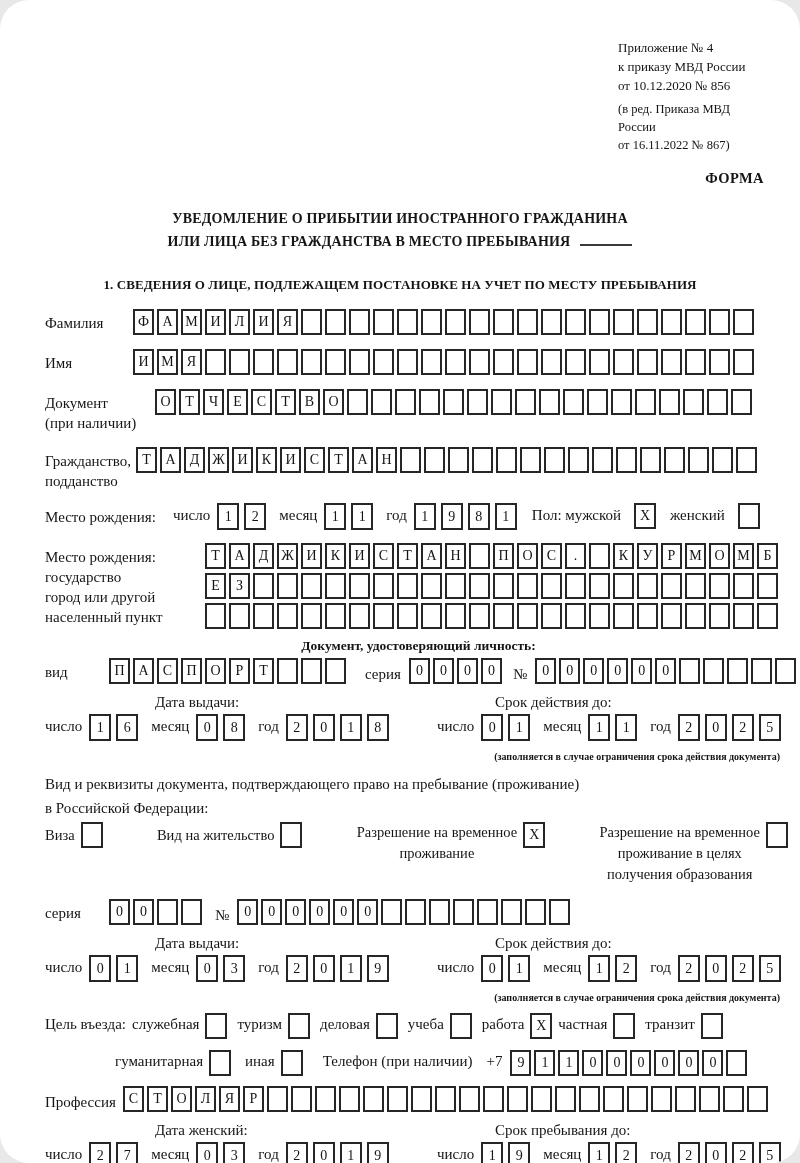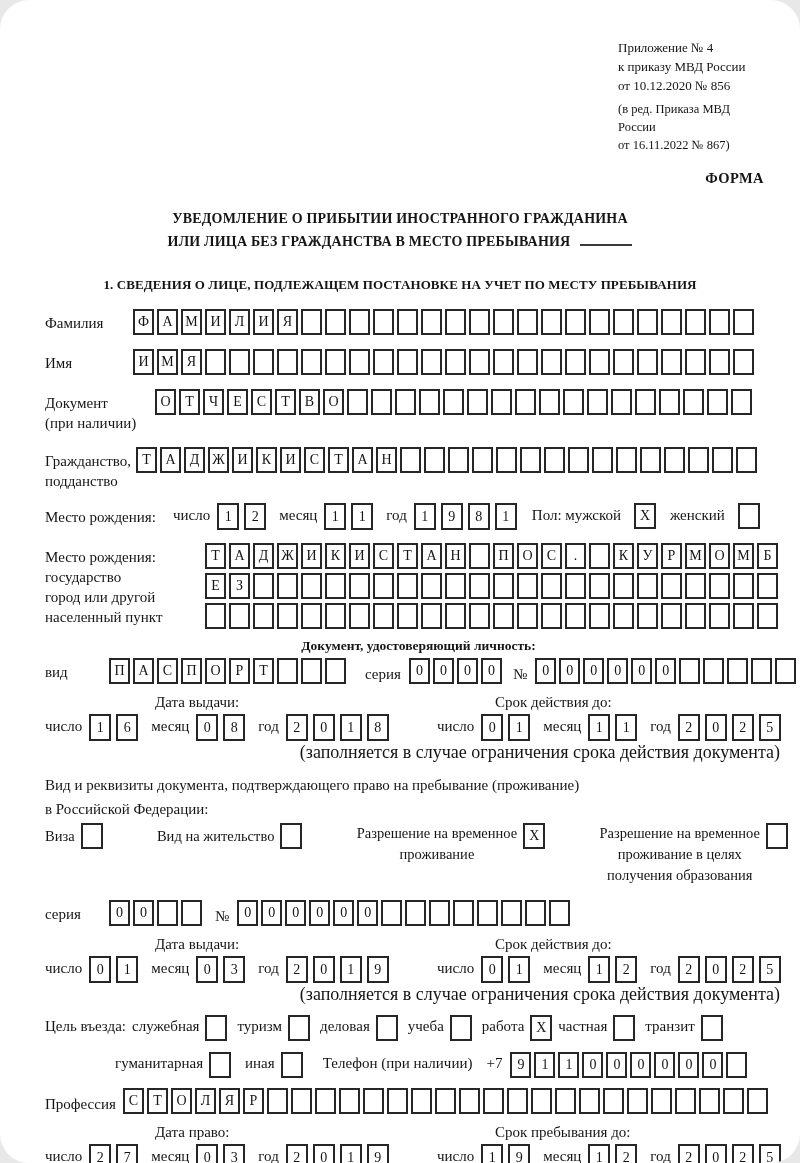--- a/index.html
+++ b/index.html
@@ -25,21 +25,21 @@
   .dlab{margin-right:7px;padding-top:4px;}
   .mlg{margin-left:8px;}
   .dgroup{display:flex;align-items:flex-start;}
   .stack > .boxes{margin-bottom:4px;}
   .dochead{margin-top:5px;text-align:center;font-weight:bold;font-size:13.5px;}
   .dates{display:flex;margin-top:10px;}
   .dcol-l{width:392px;flex-shrink:0;}
   .dcol-r{flex:1;}
   .dhead-l{margin-left:110px;margin-bottom:3px;}
   .dhead-r{margin-left:58px;margin-bottom:3px;}
-  .note{margin-top:1px;text-align:right;font-size:18px;padding-right:12px;}
+  .note{margin-top:10px;text-align:right;font-size:10px;padding-right:12px;font-weight:bold;}
   .plain{margin-top:10px;line-height:24px;}
   .permits{margin-top:2px;justify-content:space-between;padding-right:4px;}
   .pitem{display:flex;align-items:flex-start;}
   .pitem .txt{text-align:center;line-height:21px;font-size:14.5px;}
   .pitem .one{padding-top:3px;}
   .pairrow{display:flex;align-items:flex-start;margin-top:10px;}
   .pairrow .plab{padding-top:3px;}
   .gap6{margin-left:6px}.gap10{margin-left:10px}.gap14{margin-left:14px}.gap20{margin-left:20px}
   .prefix{padding-top:3px;margin:0 8px 0 14px;}
 </style>
@@ -549,21 +549,21 @@
           <span class="cell "></span>
           <span class="cell "></span>
           <span class="cell "></span>
           <span class="cell "></span>
           <span class="cell "></span>
         </span>
     </div>
 
     <div class="dates">
       <div class="dcol-l">
-        <div class="dhead-l">Дата право:</div>
+        <div class="dhead-l">Дата женский:</div>
         <div class="dgroup">
             <span class="dlab">число</span>
             <span class="cell dcell">2</span>
             <span class="cell dcell">7</span>
             <span class="dlab mlg">месяц</span>
             <span class="cell dcell">0</span>
             <span class="cell dcell">3</span>
             <span class="dlab mlg">год</span>
             <span class="cell dcell">2</span>
             <span class="cell dcell">0</span>

